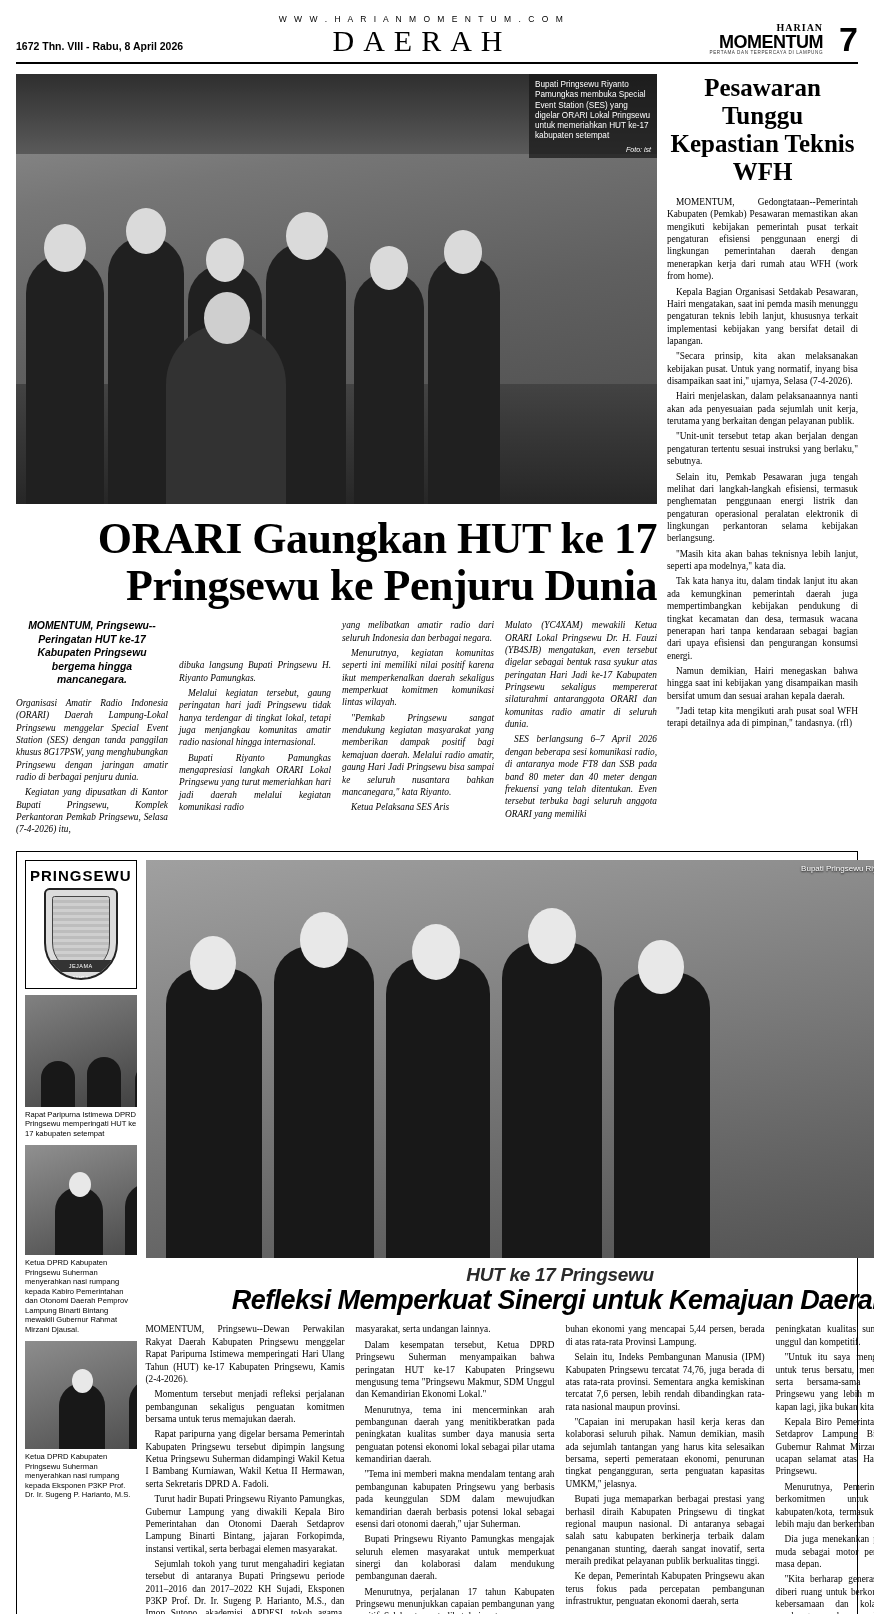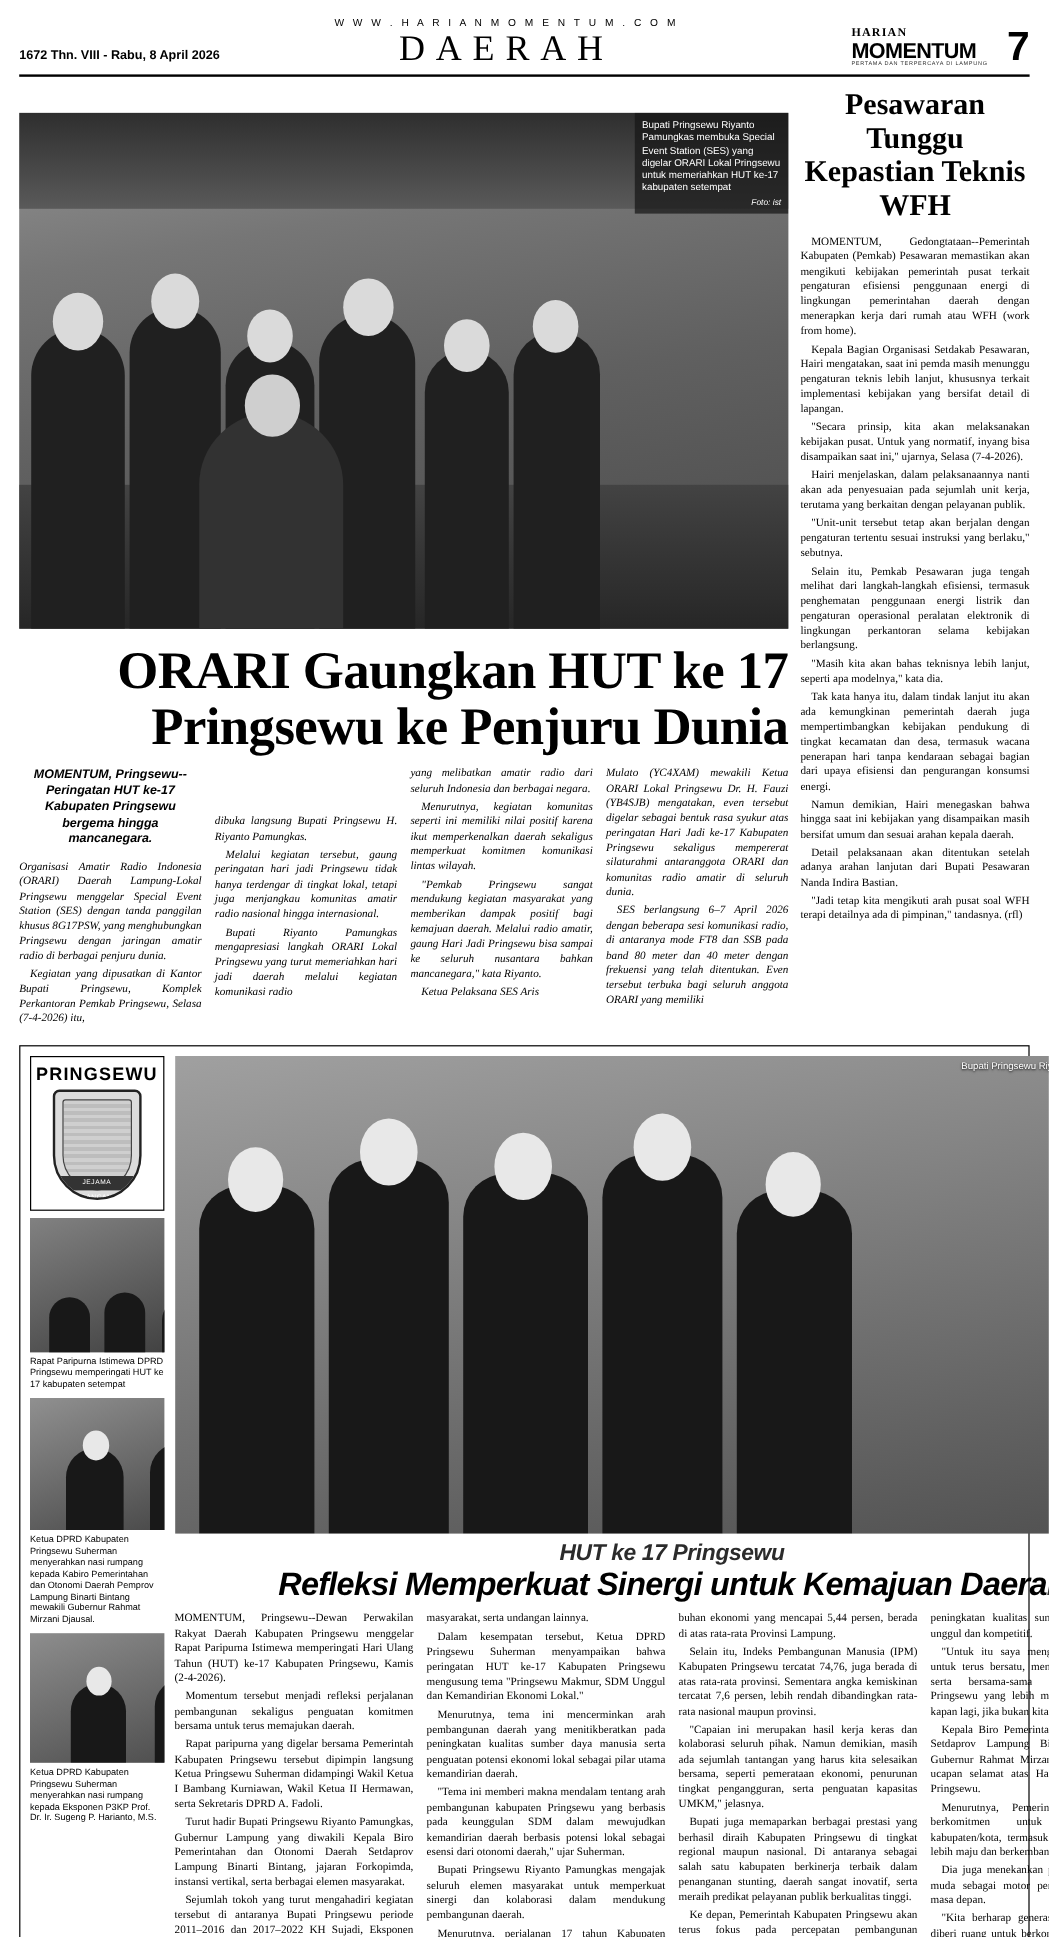--- a/index.html
+++ b/index.html
@@ -22,29 +22,29 @@
     display: flex;
     align-items: flex-end;
     border-bottom: 2px solid #000;
     padding-bottom: 6px;
   }
   .mh-left { width: 200px; font-family:"Liberation Sans", sans-serif; font-size: 10.5px; font-weight: bold; padding-bottom:4px;}
   .mh-center { flex: 1; text-align: center; }
   .mh-site { font-family:"Liberation Sans", sans-serif; font-size: 8.5px; letter-spacing: 2.5px; margin-bottom: 2px; }
   .mh-daerah { font-family:"Liberation Serif", serif; font-size: 30px; letter-spacing: 9px; font-weight: normal; line-height: 1; }
   .mh-right { width: 230px; display:flex; align-items:center; justify-content:flex-end; gap:10px;}
-  .brand { line-height: 1; }
+  .brand { text-align: right; line-height: 1; }
   .brand-top { font-family:"Liberation Serif", serif; font-size: 10px; letter-spacing:1px; font-weight:bold;}
   .brand-main { font-family:"Liberation Sans", sans-serif; font-size: 18px; font-weight: bold; letter-spacing: -0.5px; }
   .brand-sub { font-size: 4.6px; letter-spacing: 0.6px; font-family:"Liberation Sans", sans-serif; color:#333;}
   .pagenum { font-family:"Liberation Sans", sans-serif; font-size: 34px; font-weight: bold; line-height:0.85; padding-left:6px;}
 
   
   .top-wrap { display:flex; gap: 10px; margin-top: 10px; }
-  .top-left { width: 645px; margin-top: 20px; }
+  .top-left { width: 645px; }
   .top-right { width: 193px; }
 
   .photo-main {
     width: 100%;
     height: 430px;
     position: relative;
     background: linear-gradient(170deg,#8d959c 0%, #6f777e 25%, #59616a 55%, #434a52 100%);
     overflow: hidden;
     filter: grayscale(100%);
   }
@@ -214,21 +214,20 @@
       <h2 class="side-title">Pesawaran Tunggu Kepastian Teknis WFH</h2>
       <p class="side-text">MOMENTUM, Gedongtataan--Pemerintah Kabupaten (Pemkab) Pesawaran memastikan akan mengikuti kebijakan pemerintah pusat terkait pengaturan efisiensi penggunaan energi di lingkungan pemerintahan daerah dengan menerapkan kerja dari rumah atau WFH (work from home).</p>
       <p class="side-text">Kepala Bagian Organisasi Setdakab Pesawaran, Hairi mengatakan, saat ini pemda masih menunggu pengaturan teknis lebih lanjut, khususnya terkait implementasi kebijakan yang bersifat detail di lapangan.</p>
       <p class="side-text">"Secara prinsip, kita akan melaksanakan kebijakan pusat. Untuk yang normatif, inyang bisa disampaikan saat ini," ujarnya, Selasa (7-4-2026).</p>
       <p class="side-text">Hairi menjelaskan, dalam pelaksanaannya nanti akan ada penyesuaian pada sejumlah unit kerja, terutama yang berkaitan dengan pelayanan publik.</p>
       <p class="side-text">"Unit-unit tersebut tetap akan berjalan dengan pengaturan tertentu sesuai instruksi yang berlaku," sebutnya.</p>
       <p class="side-text">Selain itu, Pemkab Pesawaran juga tengah melihat dari langkah-langkah efisiensi, termasuk penghematan penggunaan energi listrik dan pengaturan operasional peralatan elektronik di lingkungan perkantoran selama kebijakan berlangsung.</p>
       <p class="side-text">"Masih kita akan bahas teknisnya lebih lanjut, seperti apa modelnya," kata dia.</p>
       <p class="side-text">Tak kata hanya itu, dalam tindak lanjut itu akan ada kemungkinan pemerintah daerah juga mempertimbangkan kebijakan pendukung di tingkat kecamatan dan desa, termasuk wacana penerapan hari tanpa kendaraan sebagai bagian dari upaya efisiensi dan pengurangan konsumsi energi.</p>
       <p class="side-text">Namun demikian, Hairi menegaskan bahwa hingga saat ini kebijakan yang disampaikan masih bersifat umum dan sesuai arahan kepala daerah.</p>
-      <p class="side-text">Detail pelaksanaan akan ditentukan setelah adanya arahan lanjutan dari Bupati Pesawaran Nanda Indira Bastian.</p>
       <p class="side-text">"Jadi tetap kita mengikuti arah pusat soal WFH terapi detailnya ada di pimpinan," tandasnya. (rfl)</p>
     </div>
   </div>
 
   <div class="bottom">
 
     <div class="bl">
       <div class="logo-box">
         <div class="logo-title">PRINGSEWU</div>
         <div class="crest">

